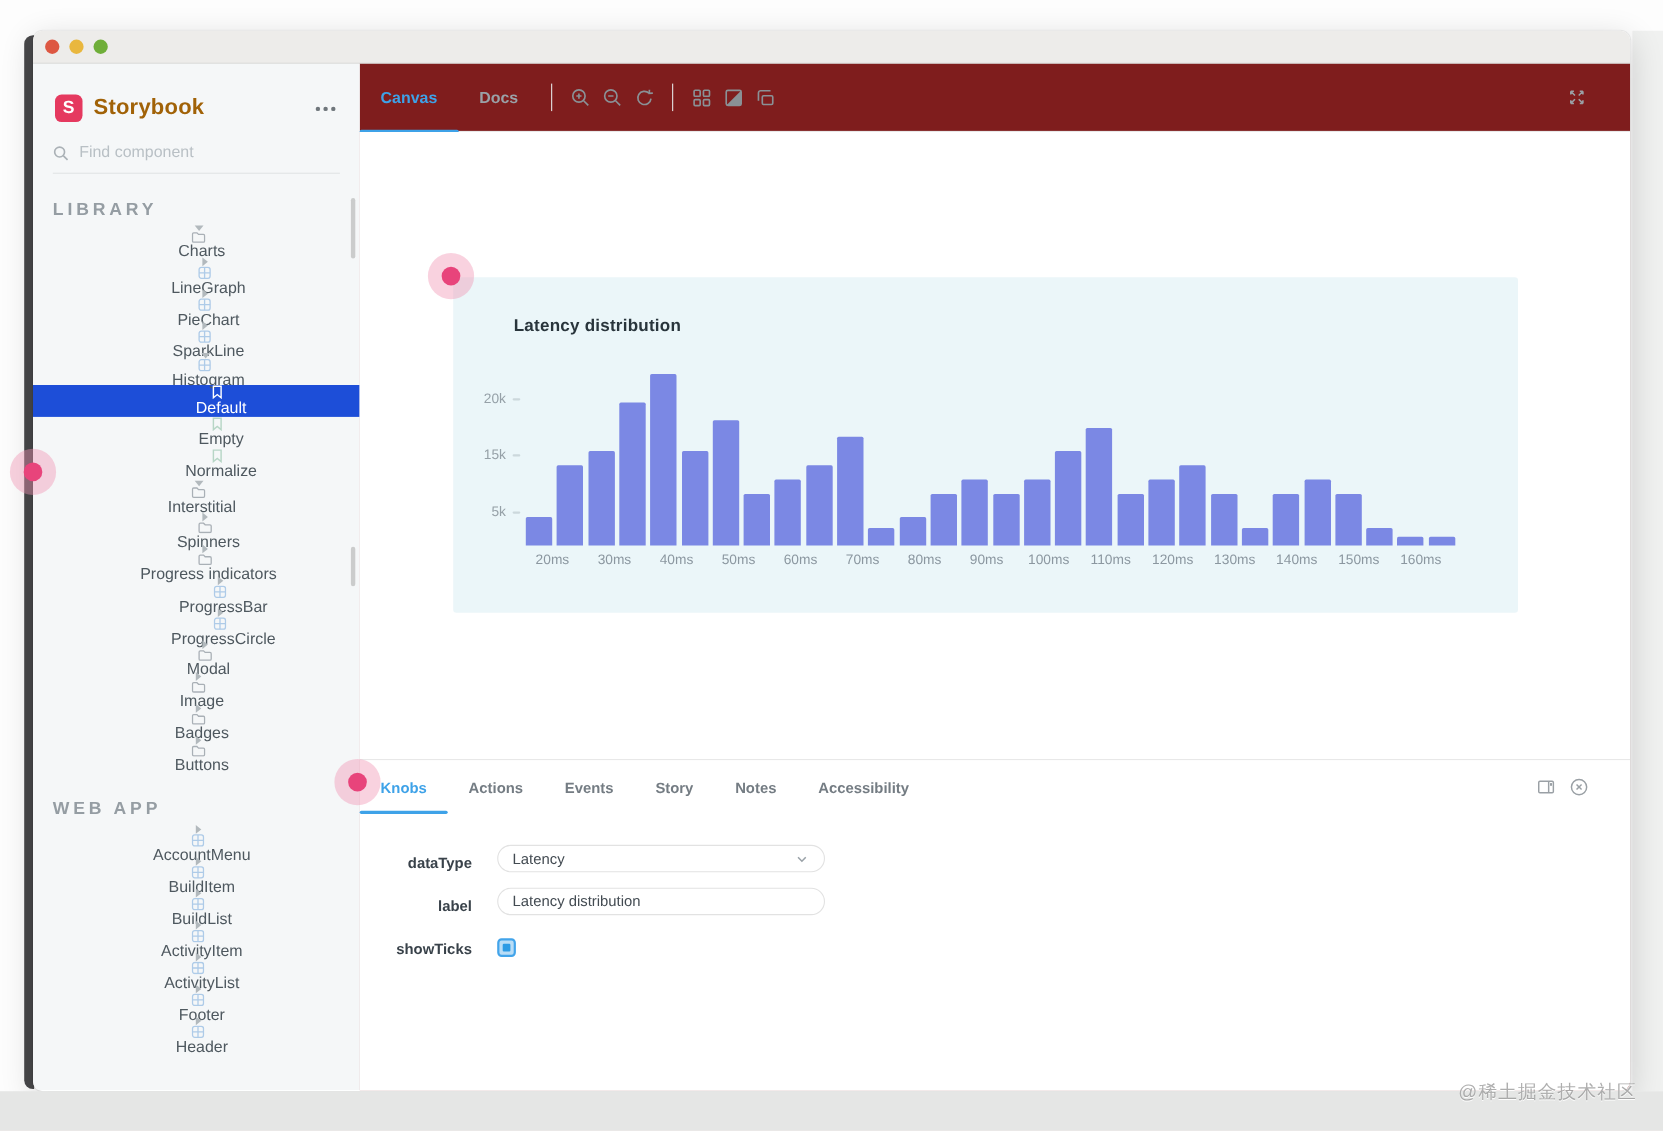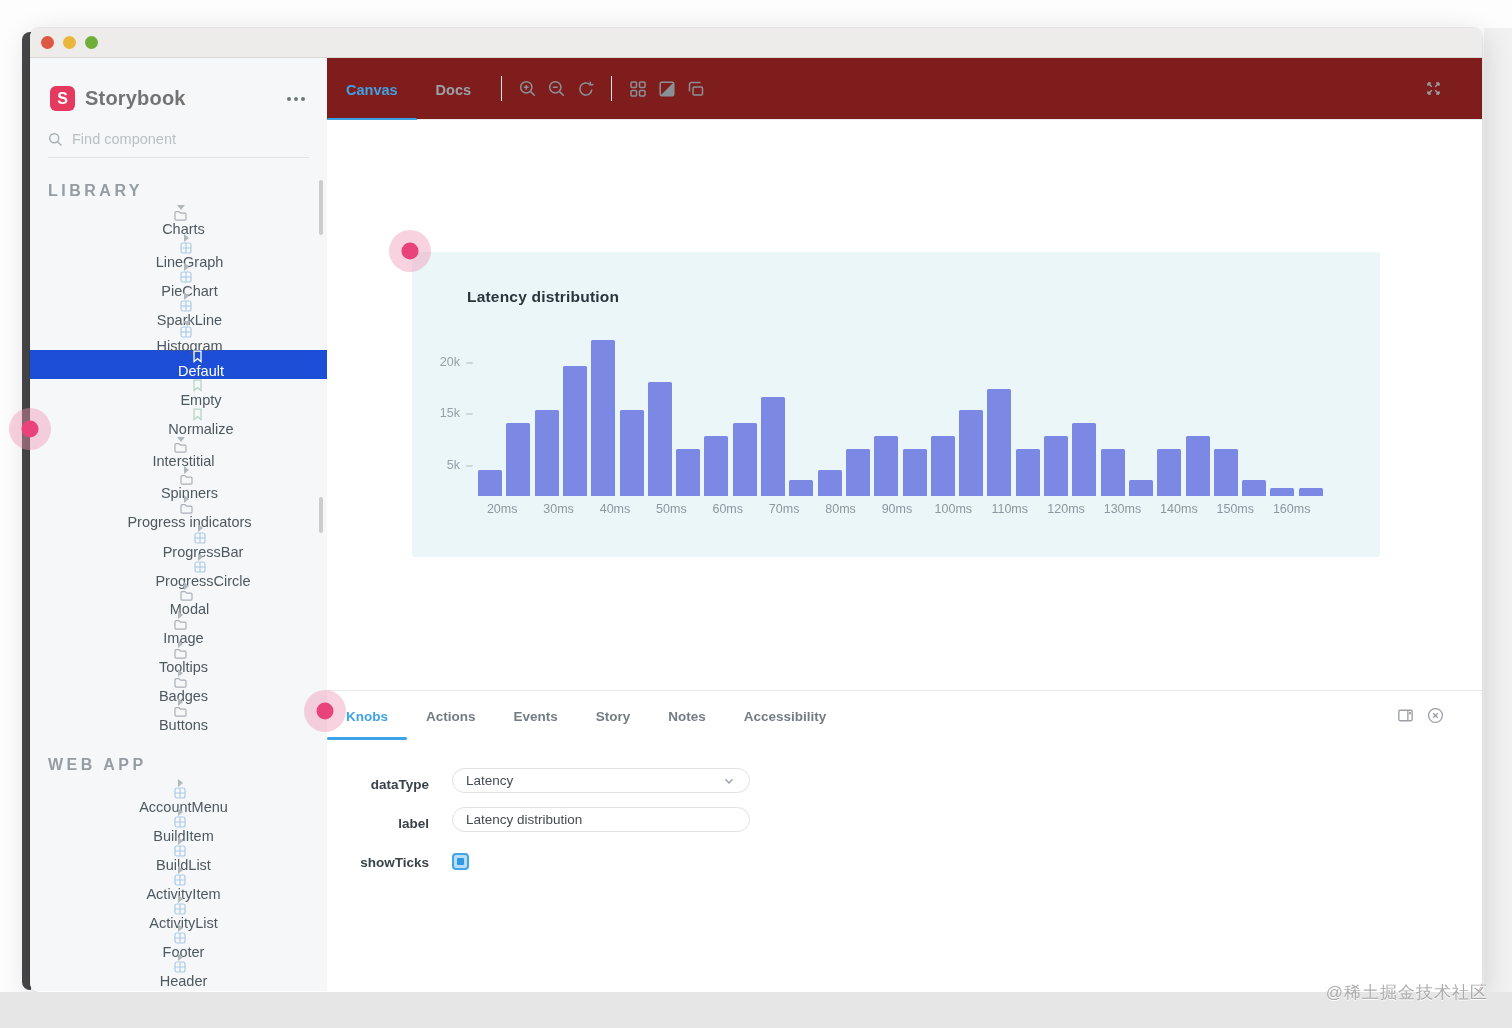--- a/index.html
+++ b/index.html
@@ -23,21 +23,21 @@
   .light.yellow { background:#e9b73e; }
   .light.green  { background:#6fae39; }
 
   .app-body { display:flex; height:933px; }
 
   
   .sidebar { width:297px; flex:none; background:#f5f7f8; position:relative; overflow:hidden; }
   .brand { display:flex; align-items:center; padding:28px 20px 0 20px; }
   .logo { width:25px; height:25px; border-radius:6px; background:#e5395f; color:#fff; font-weight:800;
           font-size:16px; display:flex; align-items:center; justify-content:center; margin-right:10px; }
-  .brand-title { flex:1; font-size:20px; font-weight:700; color:#737373; letter-spacing:.2px; }
+  .brand-title { flex:1; font-size:20px; font-weight:700; color:#a16207; letter-spacing:.2px; }
   .menu-dots { display:flex; gap:3px; padding:6px 2px; cursor:pointer; }
   .menu-dots i { width:4px; height:4px; border-radius:50%; background:#6f767b; }
 
   .search { margin:20px 18px 0 18px; padding-bottom:10px; border-bottom:1px solid #e2e4e5;
             display:flex; align-items:center; gap:9px; color:#b9c0c5; font-size:14.5px; cursor:text; }
 
   .tree { margin-top:18px; }
   .tree-header { height:29px; line-height:29px; padding-left:18px; font-size:16px; font-weight:700;
                  letter-spacing:3.5px; color:#959da3; }
   .tree-header + .tree-row { margin-top:0; }
@@ -312,31 +312,20 @@
             <div class="tree-row d0">
               <span class="caret">
                 <i class="caret-right"></i>
               </span>
               <span class="t-icon">
                 <svg width="13" height="11" viewBox="0 0 14 12" fill="none" stroke="#a9b0b6" stroke-width="1.3">
                   <path d="M1 3 a1.2 1.2 0 0 1 1.2-1.2 h3.2 L7 3.4 h4.8 A1.2 1.2 0 0 1 13 4.6 V9.8 a1.2 1.2 0 0 1 -1.2 1.2 H2.2 A1.2 1.2 0 0 1 1 9.8 Z"></path>
                 </svg>
               </span>
               <span>Image</span>
-            </div>
-            <div class="tree-row d0">
-              <span class="caret">
-                <i class="caret-right"></i>
-              </span>
-              <span class="t-icon">
-                <svg width="13" height="11" viewBox="0 0 14 12" fill="none" stroke="#a9b0b6" stroke-width="1.3">
-                  <path d="M1 3 a1.2 1.2 0 0 1 1.2-1.2 h3.2 L7 3.4 h4.8 A1.2 1.2 0 0 1 13 4.6 V9.8 a1.2 1.2 0 0 1 -1.2 1.2 H2.2 A1.2 1.2 0 0 1 1 9.8 Z"></path>
-                </svg>
-              </span>
-              <span>Tooltips</span>
             </div>
             <div class="tree-row d0">
               <span class="caret">
                 <i class="caret-right"></i>
               </span>
               <span class="t-icon">
                 <svg width="13" height="11" viewBox="0 0 14 12" fill="none" stroke="#a9b0b6" stroke-width="1.3">
                   <path d="M1 3 a1.2 1.2 0 0 1 1.2-1.2 h3.2 L7 3.4 h4.8 A1.2 1.2 0 0 1 13 4.6 V9.8 a1.2 1.2 0 0 1 -1.2 1.2 H2.2 A1.2 1.2 0 0 1 1 9.8 Z"></path>
                 </svg>
               </span>

